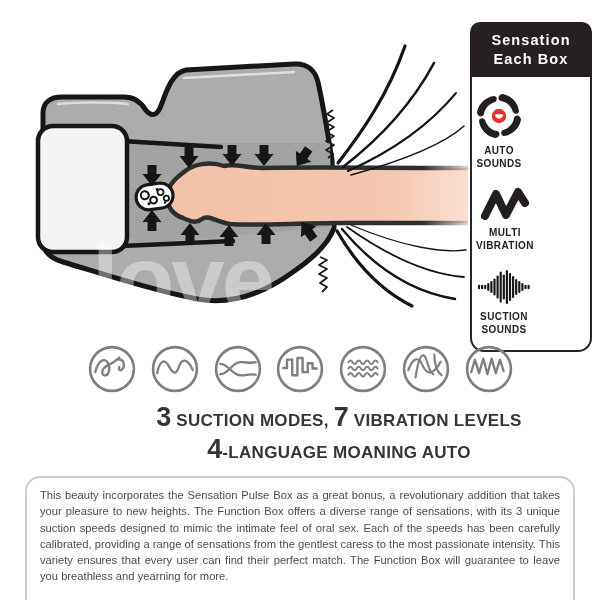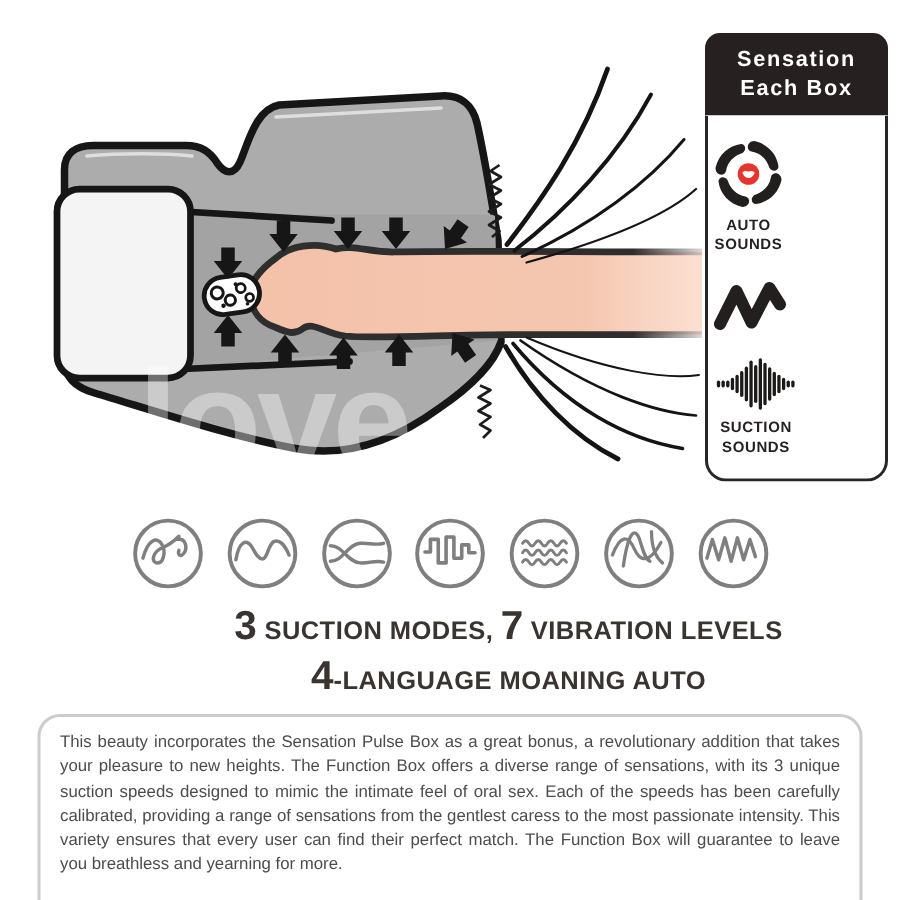--- a/index.html
+++ b/index.html
@@ -145,20 +145,24 @@
         <div class="feature-label">
           <div>AUTO</div>
           <div>SOUNDS</div>
         </div>
       </div>
 
       <div class="feature">
         <svg width="48" height="34" viewBox="0 0 48 34">
           <path d="M 4,29 L 15,7 L 25,28 L 37,5 L 44,16" fill="none" stroke="#231f1f" stroke-width="8" stroke-linecap="round" stroke-linejoin="round"></path>
         </svg>
+        <div class="feature-label">
+          <div>MULTI</div>
+          <div>VIBRATION</div>
+        </div>
       </div>
 
       <div class="feature">
         <svg width="56" height="36" viewBox="0 0 56 36">
           <g stroke="#1d1919" stroke-width="2.2" stroke-linecap="round">
             <line x1="3" y1="16.8" x2="3" y2="19.2"></line>
             <line x1="6.1" y1="16.8" x2="6.1" y2="19.2"></line>
             <line x1="9.2" y1="16.8" x2="9.2" y2="19.2"></line>
             <line x1="12.3" y1="15" x2="12.3" y2="21"></line>
             <line x1="15.4" y1="13" x2="15.4" y2="23"></line>

